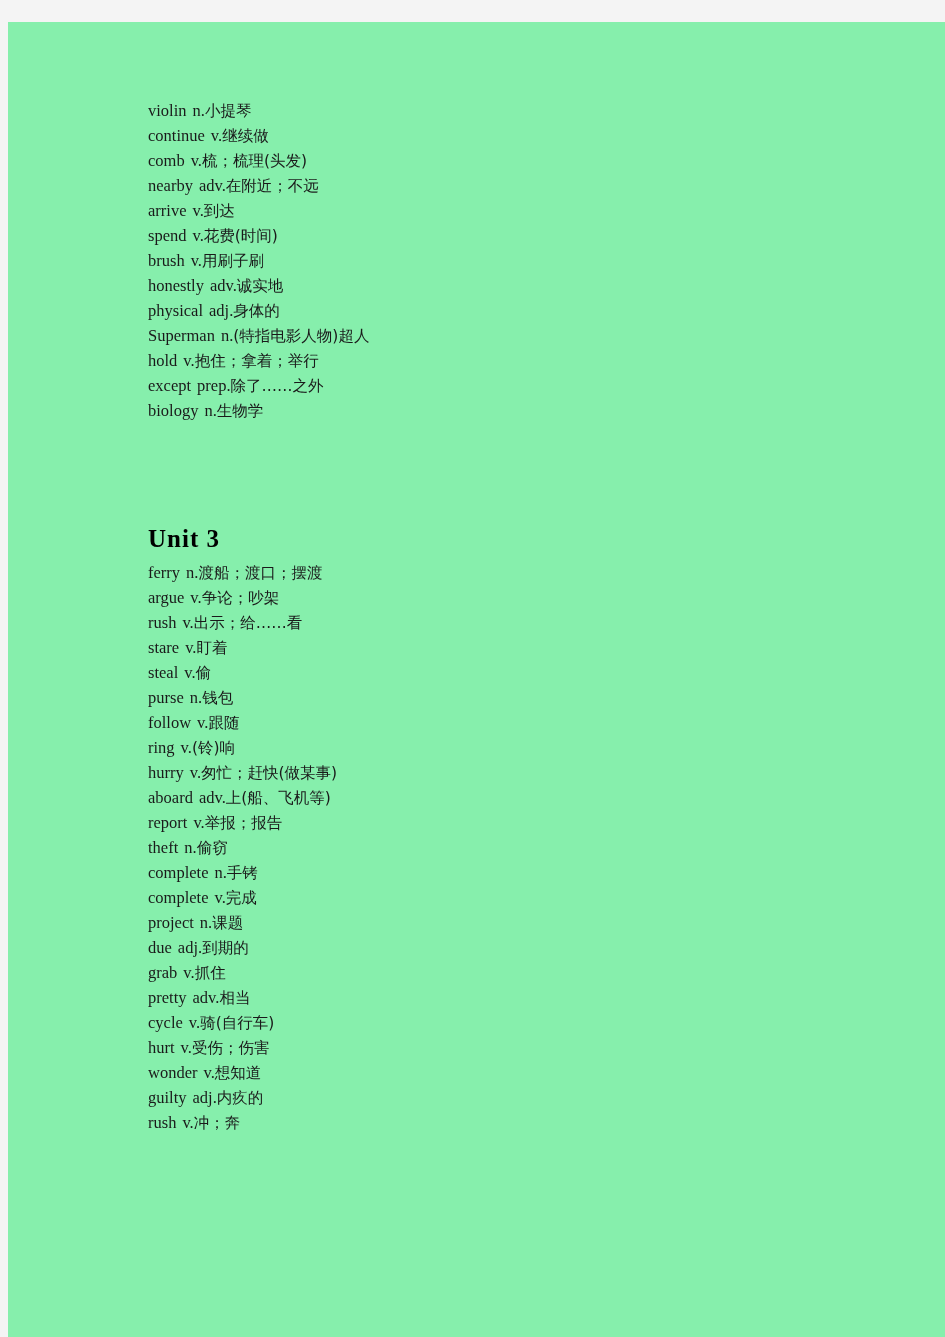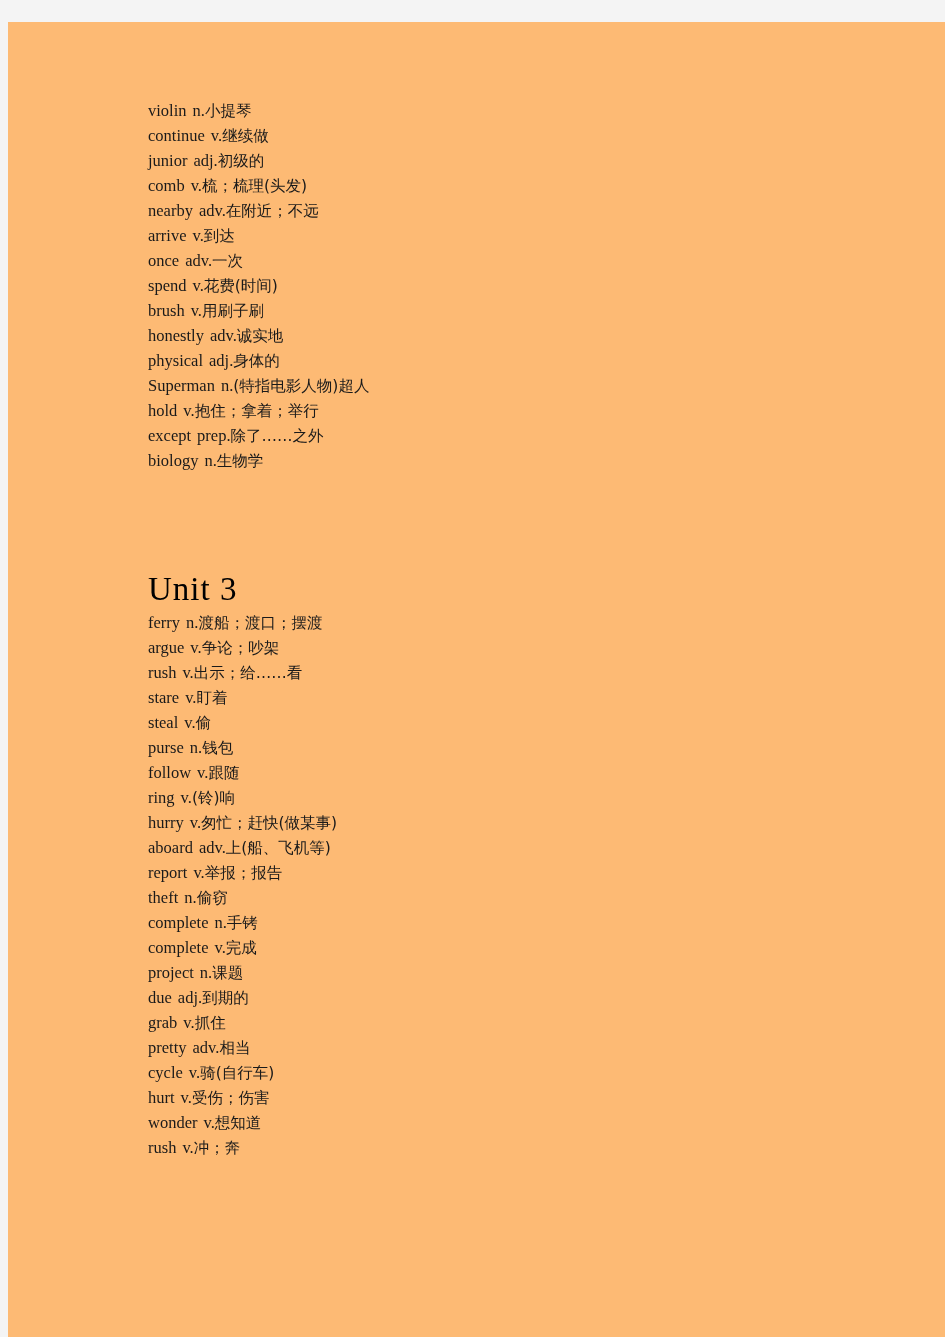--- a/index.html
+++ b/index.html
@@ -14,21 +14,21 @@
     overflow: hidden;
     position: relative;
   }
   
   #page-sheet {
     position: absolute;
     left: 8px;
     top: 22px;
     width: 937px;
     height: 1315px;
-    background: #fdba74;
+    background: #86efac;
     box-sizing: border-box;
   }
   #content-column {
     position: absolute;
     left: 140px;
     top: 76px;
     width: 700px;
   }
   .vocab-list {
     list-style: none;
@@ -49,22 +49,22 @@
   .vocab-entry .pos {
     font-family: "Liberation Serif", serif;
     margin-left: 6px;
   }
   .vocab-entry .gloss {
     font-family: "DejaVu Sans", sans-serif;
     font-size: 15.5px;
   }
   .unit-heading {
     font-family: "Liberation Serif", serif;
-    font-weight: normal;
-    font-size: 33px;
+    font-weight: bold;
+    font-size: 25px;
     line-height: 30px;
     color: #000000;
     letter-spacing: 1px;
     margin: 0;
     padding: 0;
   }
   #unit3-block {
     margin-top: 101px;
   }
   #unit3-block .vocab-list {
@@ -74,25 +74,23 @@
 </head>
 <body>
 
 <div id="page-sheet">
   <div id="content-column">
 
     <section id="unit2-block">
       <ul class="vocab-list">
           <li class="vocab-entry"><span class="word">violin</span><span class="pos">n.</span><span class="gloss">小提琴</span></li>
           <li class="vocab-entry"><span class="word">continue</span><span class="pos">v.</span><span class="gloss">继续做</span></li>
-          <li class="vocab-entry"><span class="word">junior</span><span class="pos">adj.</span><span class="gloss">初级的</span></li>
           <li class="vocab-entry"><span class="word">comb</span><span class="pos">v.</span><span class="gloss">梳；梳理(头发)</span></li>
           <li class="vocab-entry"><span class="word">nearby</span><span class="pos">adv.</span><span class="gloss">在附近；不远</span></li>
           <li class="vocab-entry"><span class="word">arrive</span><span class="pos">v.</span><span class="gloss">到达</span></li>
-          <li class="vocab-entry"><span class="word">once</span><span class="pos">adv.</span><span class="gloss">一次</span></li>
           <li class="vocab-entry"><span class="word">spend</span><span class="pos">v.</span><span class="gloss">花费(时间)</span></li>
           <li class="vocab-entry"><span class="word">brush</span><span class="pos">v.</span><span class="gloss">用刷子刷</span></li>
           <li class="vocab-entry"><span class="word">honestly</span><span class="pos">adv.</span><span class="gloss">诚实地</span></li>
           <li class="vocab-entry"><span class="word">physical</span><span class="pos">adj.</span><span class="gloss">身体的</span></li>
           <li class="vocab-entry"><span class="word">Superman</span><span class="pos">n.</span><span class="gloss">(特指电影人物)超人</span></li>
           <li class="vocab-entry"><span class="word">hold</span><span class="pos">v.</span><span class="gloss">抱住；拿着；举行</span></li>
           <li class="vocab-entry"><span class="word">except</span><span class="pos">prep.</span><span class="gloss">除了……之外</span></li>
           <li class="vocab-entry"><span class="word">biology</span><span class="pos">n.</span><span class="gloss">生物学</span></li>
         </ul>
     </section>
@@ -114,18 +112,19 @@
           <li class="vocab-entry"><span class="word">theft</span><span class="pos">n.</span><span class="gloss">偷窃</span></li>
           <li class="vocab-entry"><span class="word">complete</span><span class="pos">n.</span><span class="gloss">手铐</span></li>
           <li class="vocab-entry"><span class="word">complete</span><span class="pos">v.</span><span class="gloss">完成</span></li>
           <li class="vocab-entry"><span class="word">project</span><span class="pos">n.</span><span class="gloss">课题</span></li>
           <li class="vocab-entry"><span class="word">due</span><span class="pos">adj.</span><span class="gloss">到期的</span></li>
           <li class="vocab-entry"><span class="word">grab</span><span class="pos">v.</span><span class="gloss">抓住</span></li>
           <li class="vocab-entry"><span class="word">pretty</span><span class="pos">adv.</span><span class="gloss">相当</span></li>
           <li class="vocab-entry"><span class="word">cycle</span><span class="pos">v.</span><span class="gloss">骑(自行车)</span></li>
           <li class="vocab-entry"><span class="word">hurt</span><span class="pos">v.</span><span class="gloss">受伤；伤害</span></li>
           <li class="vocab-entry"><span class="word">wonder</span><span class="pos">v.</span><span class="gloss">想知道</span></li>
+          <li class="vocab-entry"><span class="word">guilty</span><span class="pos">adj.</span><span class="gloss">内疚的</span></li>
           <li class="vocab-entry"><span class="word">rush</span><span class="pos">v.</span><span class="gloss">冲；奔</span></li>
         </ul>
     </section>
 
   </div>
 </div>
 
 </body></html>

